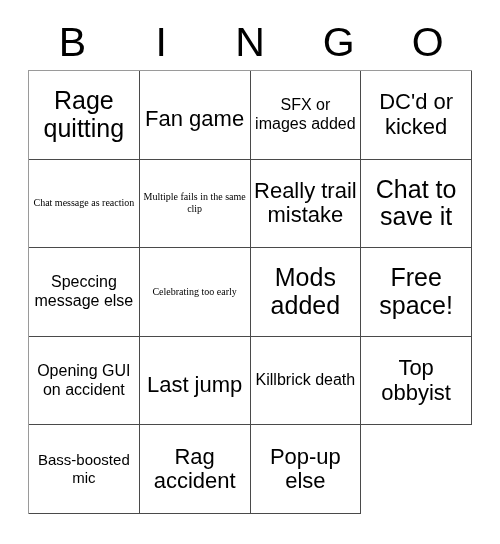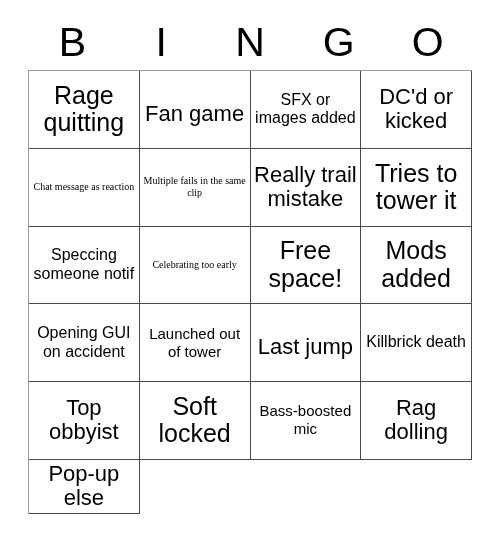--- a/index.html
+++ b/index.html
@@ -124,59 +124,53 @@
         <span class="cell-text fs-xs">Chat message as reaction</span>
       </div>
 
     <div class="bingo-cell">
         <span class="cell-text fs-xs">Multiple fails in the same clip</span>
       </div>
     <div class="bingo-cell">
         <span class="cell-text fs-l">Really trail mistake</span>
       </div>
     <div class="bingo-cell">
-        <span class="cell-text fs-xl">Tries to tower it</span>
+        <span class="cell-text fs-xl">Chat to save it</span>
       </div>
     <div class="bingo-cell">
-        <span class="cell-text fs-m">Speccing someone notif</span>
+        <span class="cell-text fs-m">Speccing message else</span>
       </div>
     <div class="bingo-cell">
         <span class="cell-text fs-xs">Celebrating too early</span>
       </div>
 
     <div class="bingo-cell">
+        <span class="cell-text fs-xl">Mods added</span>
+      </div>
+    <div class="bingo-cell">
         <span class="cell-text fs-xl">Free space!</span>
       </div>
     <div class="bingo-cell">
-        <span class="cell-text fs-xl">Mods added</span>
-      </div>
-    <div class="bingo-cell">
         <span class="cell-text fs-m">Opening GUI on accident</span>
-      </div>
-    <div class="bingo-cell">
-        <span class="cell-text fs-s">Launched out of tower</span>
       </div>
 
     <div class="bingo-cell">
         <span class="cell-text fs-xxl">Last jump</span>
       </div>
     <div class="bingo-cell">
         <span class="cell-text fs-m">Killbrick death</span>
       </div>
     <div class="bingo-cell">
         <span class="cell-text fs-l">Top obbyist</span>
       </div>
-    <div class="bingo-cell">
-        <span class="cell-text fs-xl">Soft locked</span>
-      </div>
 
     <div class="bingo-cell">
         <span class="cell-text fs-s">Bass-boosted mic</span>
       </div>
     <div class="bingo-cell">
-        <span class="cell-text fs-l">Rag dolling</span>
+        <span class="cell-text fs-l">Rag accident</span>
       </div>
     <div class="bingo-cell">
         <span class="cell-text fs-l">Pop-up else</span>
       </div>
 
   </div>
 </div>
 
 </body></html>

